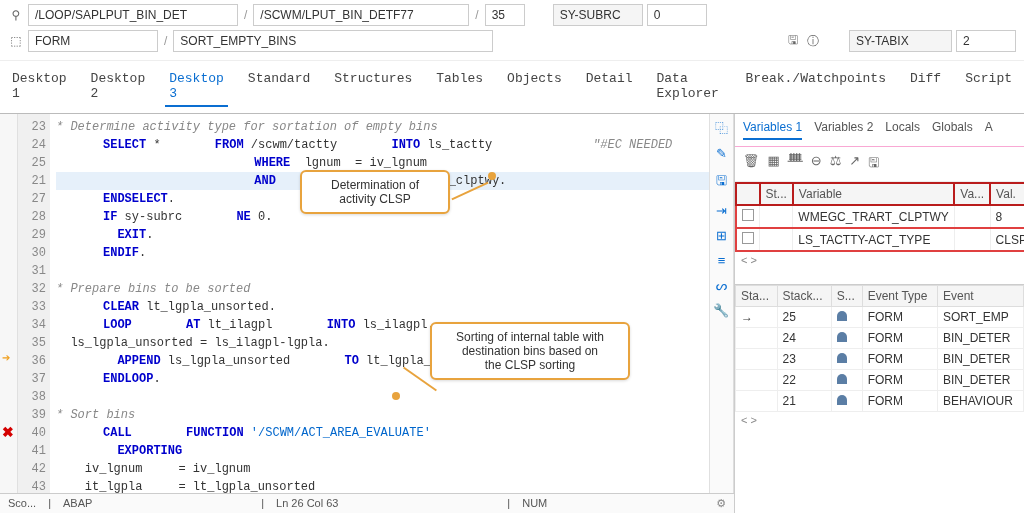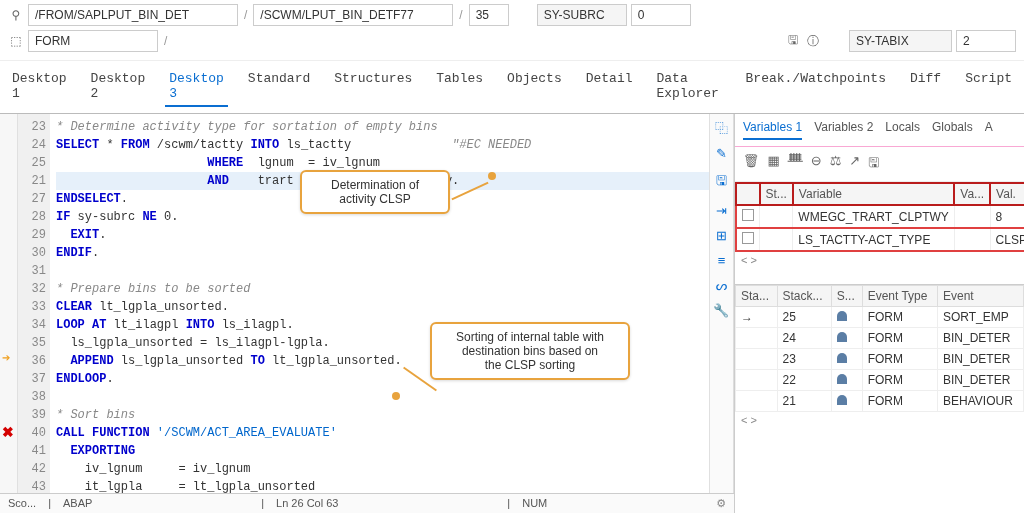--- a/index.html
+++ b/index.html
@@ -11,21 +11,21 @@
 .sep { color: #999; padding: 0 2px; }
 .tabs { display: flex; gap: 16px; padding: 6px 8px; border-bottom: 1px solid #bbb; font-size: 13px; }
 .tab { cursor: pointer; color: #444; padding: 4px 4px; font-family: Liberation Mono, monospace; }
 .tab.active { color: #0a6ed1; border-bottom: 2px solid #0a6ed1; }
 .main { display: flex; height: 420px; }
 .code-area { flex: 1; position: relative; display: flex; border-right: 1px solid #ddd; }
 .gutter { width: 18px; background: #f7f7f7; border-right: 1px solid #e0e0e0; position: relative; }
 .line-numbers { width: 32px; background: #f0f0f0; color: #888; font-family: "Courier New", monospace; font-size: 12px; padding-top: 4px; text-align: right; padding-right: 4px; line-height: 18px; }
 .code { flex: 1; font-family: "Courier New", monospace; font-size: 12px; line-height: 18px; padding: 4px 0 4px 6px; position: relative; white-space: pre; overflow: hidden; }
 .code .line { height: 18px; }
-.kw { color: #0000cc; font-weight: bold; }
+.kw { color: #0000cc; font-weight: bold; margin-left: 47px; }
 .str { color: #0066cc; }
 .cmt { color: #888; font-style: italic; }
 .pragma { color: #888; font-style: italic; }
 .hl { background: #e6f0fa; display: inline-block; width: 100%; }
 .bp { position: absolute; left: 2px; color: #d40000; font-size: 14px; font-weight: bold; }
 .arrow-marker { position: absolute; left: 2px; color: #f0a020; font-size: 10px; }
 .callout { position: absolute; background: #fff; border: 2px solid #e8a33d; border-radius: 6px; padding: 6px 10px; font-size: 12px; color: #333; text-align: center; box-shadow: 0 1px 3px rgba(0,0,0,0.15); }
 .callout-line { position: absolute; background: #e8a33d; height: 2px; }
 .callout-dot { position: absolute; width: 8px; height: 8px; background: #e8a33d; border-radius: 50%; }
 .toolbar-right { width: 24px; background: #fafafa; border-left: 1px solid #e0e0e0; display: flex; flex-direction: column; align-items: center; gap: 10px; padding-top: 6px; color: #0a6ed1; font-size: 13px; }
@@ -48,33 +48,34 @@
 .chk { width: 12px; height: 12px; border: 1px solid #999; display: inline-block; }
 .user-icon { display: inline-block; width: 10px; height: 10px; background: #5b7ea5; border-radius: 50% 50% 0 0; position: relative; }
 .scroll-arrows { color: #888; padding: 2px 6px; font-size: 11px; }
 </style>
 </head>
 <body>
 
 <div class="header">
   <div class="header-row">
     <span class="field-icon">⚲</span>
-    <span class="field" style="width:210px">/FROM/SAPLPUT_BIN_DET</span>
+    <span class="field" style="width:210px">/LOOP/SAPLPUT_BIN_DET</span>
     <span class="sep">/</span>
-    <span class="field" style="width:200px">/SCWM/LPUT_BIN_DETF77</span>
+    <span class="field" style="width:216px">/SCWM/LPUT_BIN_DETF77</span>
     <span class="sep">/</span>
     <span class="field" style="width:40px">35</span>
     <span style="width:20px"></span>
     <span class="field" style="width:90px;background:#f5f5f5">SY-SUBRC</span>
     <span class="field" style="width:60px">0</span>
   </div>
   <div class="header-row">
     <span class="field-icon">⬚</span>
     <span class="field" style="width:130px">FORM</span>
     <span class="sep">/</span>
+    <span class="field" style="width:320px">SORT_EMPTY_BINS</span>
     <span style="flex:1"></span>
     <span class="field-icon">🖫</span>
     <span class="field-icon">ⓘ</span>
     <span style="width:20px"></span>
     <span class="field" style="width:103px;background:#f5f5f5">SY-TABIX</span>
     <span class="field" style="width:60px">2</span>
   </div>
 </div>
 
 <div class="tabs">

